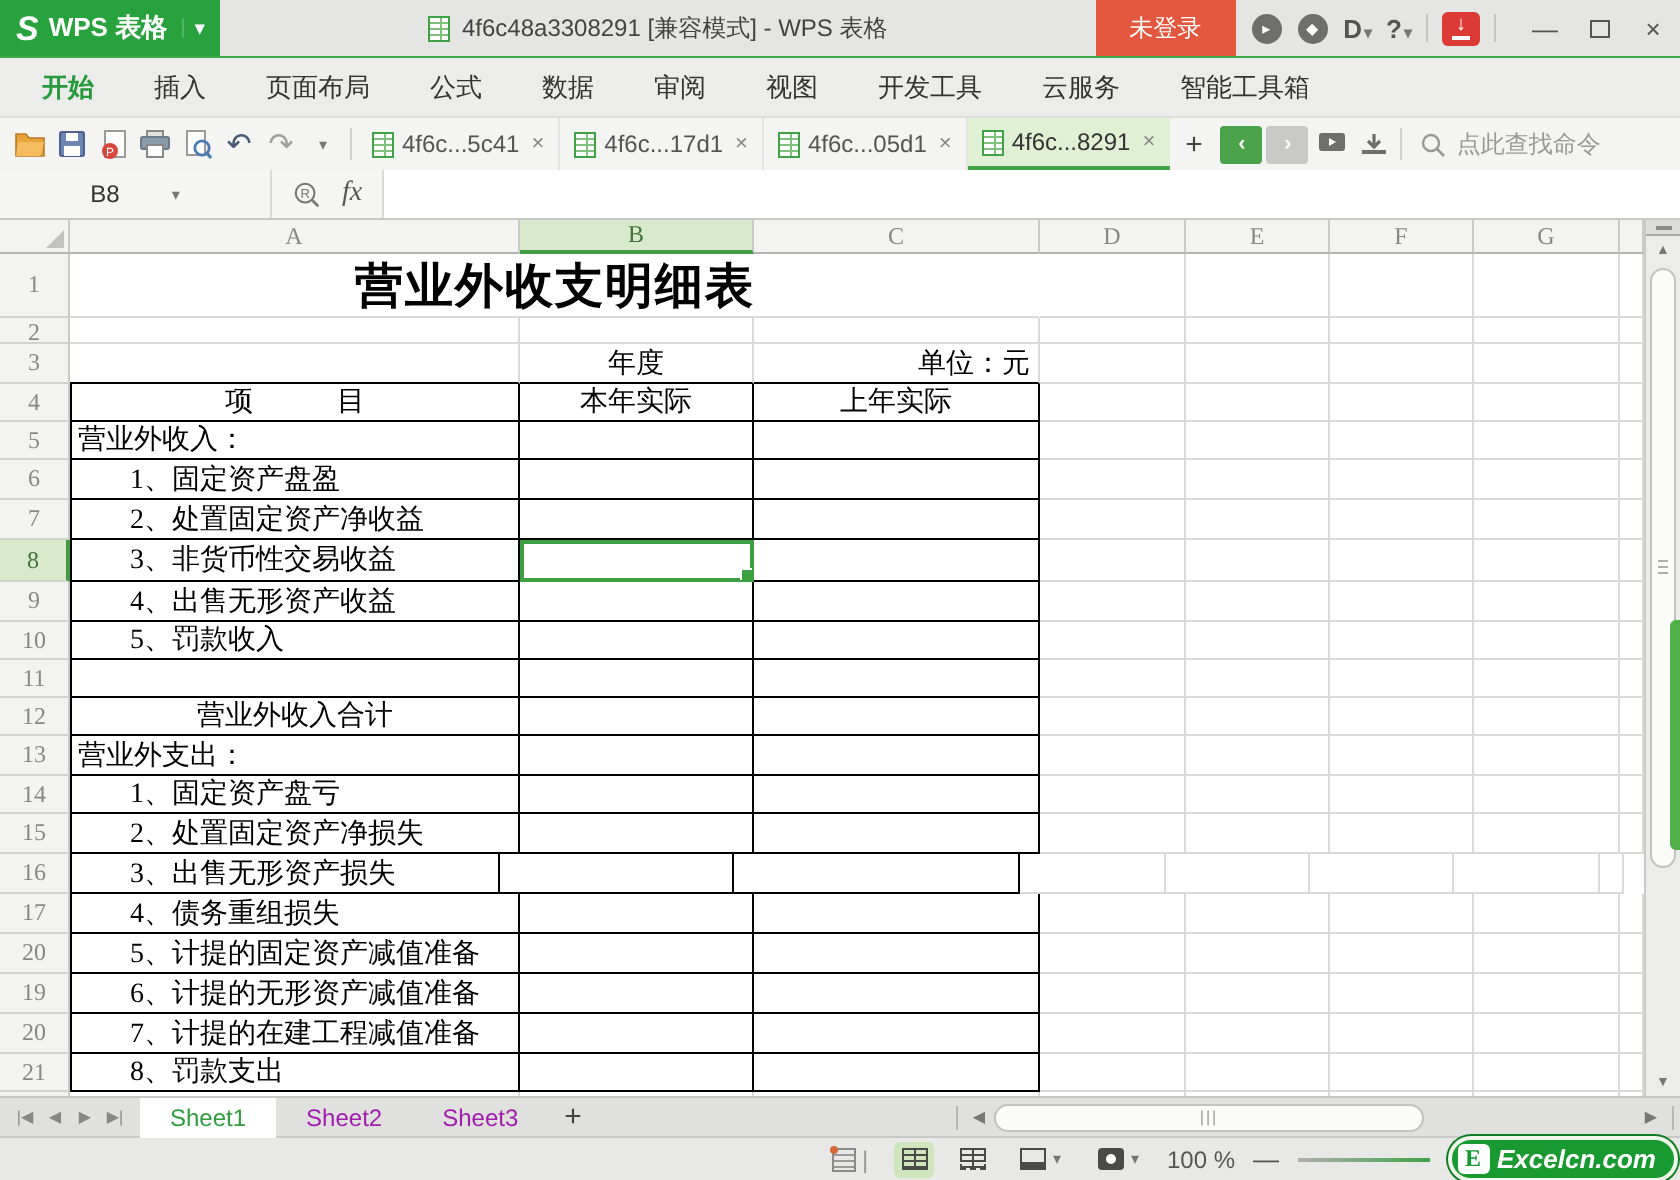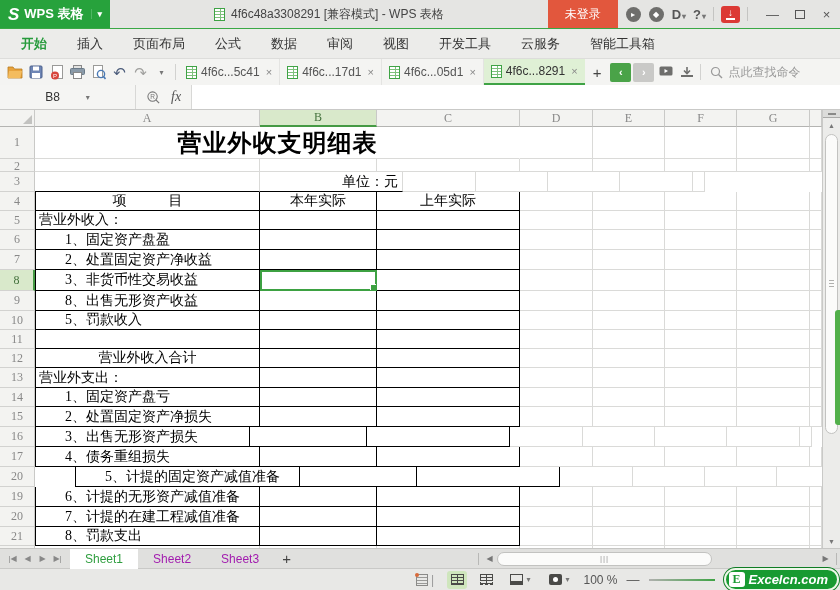--- a/index.html
+++ b/index.html
@@ -295,20 +295,21 @@
             <div class="c" style="width: 143px;"></div>
             <div class="c" style="width: 73px;"></div>
             <div class="c" style="width: 72px;"></div>
             <div class="c" style="width: 72px;"></div>
             <div class="c" style="width: 73px;"></div>
             <div class="c" style="width: 12px;"></div>
           </div>
           <div class="row" style="height: 20px;">
             <div class="rh">3</div>
             <div class="c tbot" style="width: 225px;"></div>
+            <div class="c center tbot" style="width: 117px;">年度</div>
             <div class="c right tbot" style="width: 143px;">单位：元</div>
             <div class="c" style="width: 73px;"></div>
             <div class="c" style="width: 72px;"></div>
             <div class="c" style="width: 72px;"></div>
             <div class="c" style="width: 73px;"></div>
             <div class="c" style="width: 12px;"></div>
           </div>
           <div class="row" style="height: 19px;">
             <div class="rh">4</div>
             <div class="c center tc tleft" style="width: 225px;">项　　　目</div>
@@ -359,21 +360,21 @@
             <div class="c tc sel-cell" style="width: 117px;"></div>
             <div class="c tc" style="width: 143px;"></div>
             <div class="c" style="width: 73px;"></div>
             <div class="c" style="width: 72px;"></div>
             <div class="c" style="width: 72px;"></div>
             <div class="c" style="width: 73px;"></div>
             <div class="c" style="width: 12px;"></div>
           </div>
           <div class="row" style="height: 20px;">
             <div class="rh">9</div>
-            <div class="c left ind tc tleft" style="width: 225px;">8、出售无形资产收益</div>
+            <div class="c left ind tc tleft" style="width: 225px;">4、出售无形资产收益</div>
             <div class="c tc" style="width: 117px;"></div>
             <div class="c tc" style="width: 143px;"></div>
             <div class="c" style="width: 73px;"></div>
             <div class="c" style="width: 72px;"></div>
             <div class="c" style="width: 72px;"></div>
             <div class="c" style="width: 73px;"></div>
             <div class="c" style="width: 12px;"></div>
           </div>
           <div class="row" style="height: 19px;">
             <div class="rh">10</div>
@@ -458,21 +459,21 @@
             <div class="c tc" style="width: 117px;"></div>
             <div class="c tc" style="width: 143px;"></div>
             <div class="c" style="width: 73px;"></div>
             <div class="c" style="width: 72px;"></div>
             <div class="c" style="width: 72px;"></div>
             <div class="c" style="width: 73px;"></div>
             <div class="c" style="width: 12px;"></div>
           </div>
           <div class="row" style="height: 20px;">
             <div class="rh">20</div>
-            <div class="c left ind tc tleft" style="width: 225px; margin-left: 40px;">5、计提的固定资产减值准备</div>
+            <div class="c left ind tc tleft" style="width: 225px;">5、计提的固定资产减值准备</div>
             <div class="c tc" style="width: 117px;"></div>
             <div class="c tc" style="width: 143px;"></div>
             <div class="c" style="width: 73px;"></div>
             <div class="c" style="width: 72px;"></div>
             <div class="c" style="width: 72px;"></div>
             <div class="c" style="width: 73px;"></div>
             <div class="c" style="width: 12px;"></div>
           </div>
           <div class="row" style="height: 20px;">
             <div class="rh">19</div>

